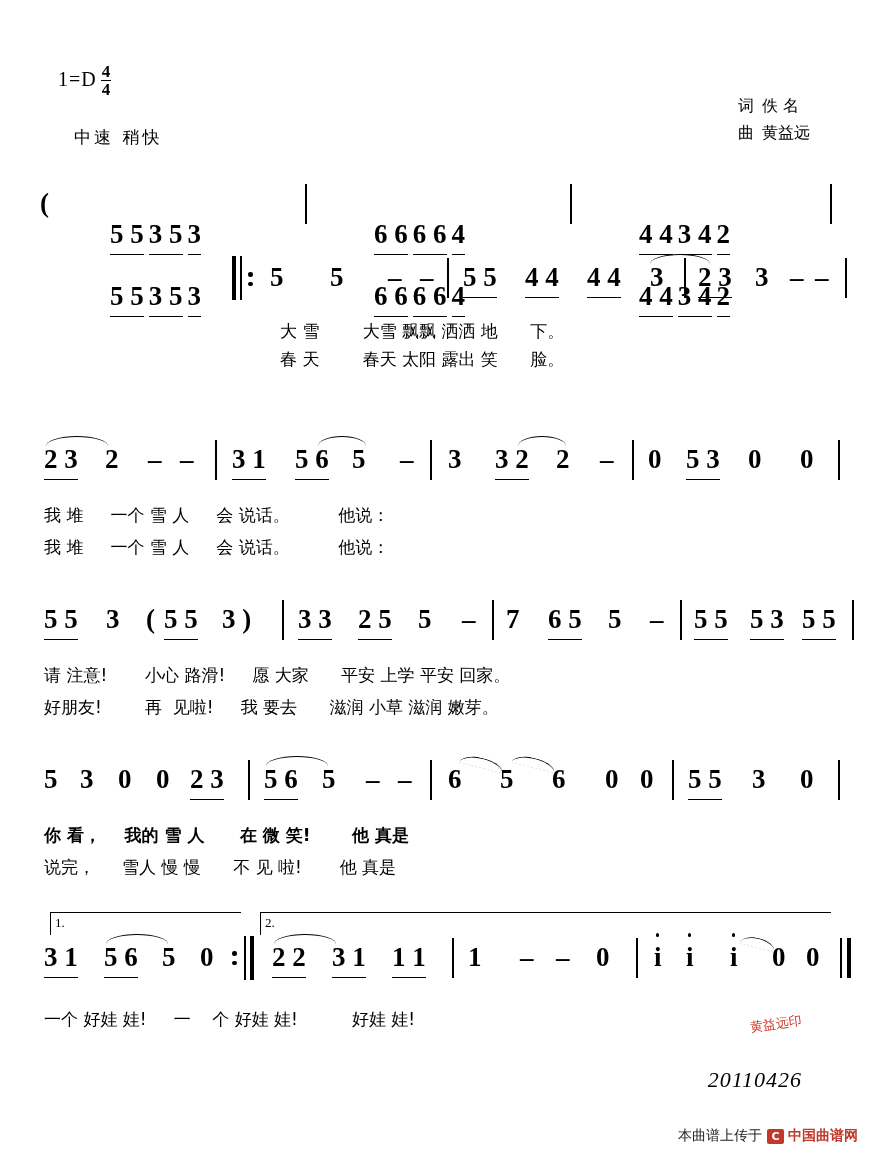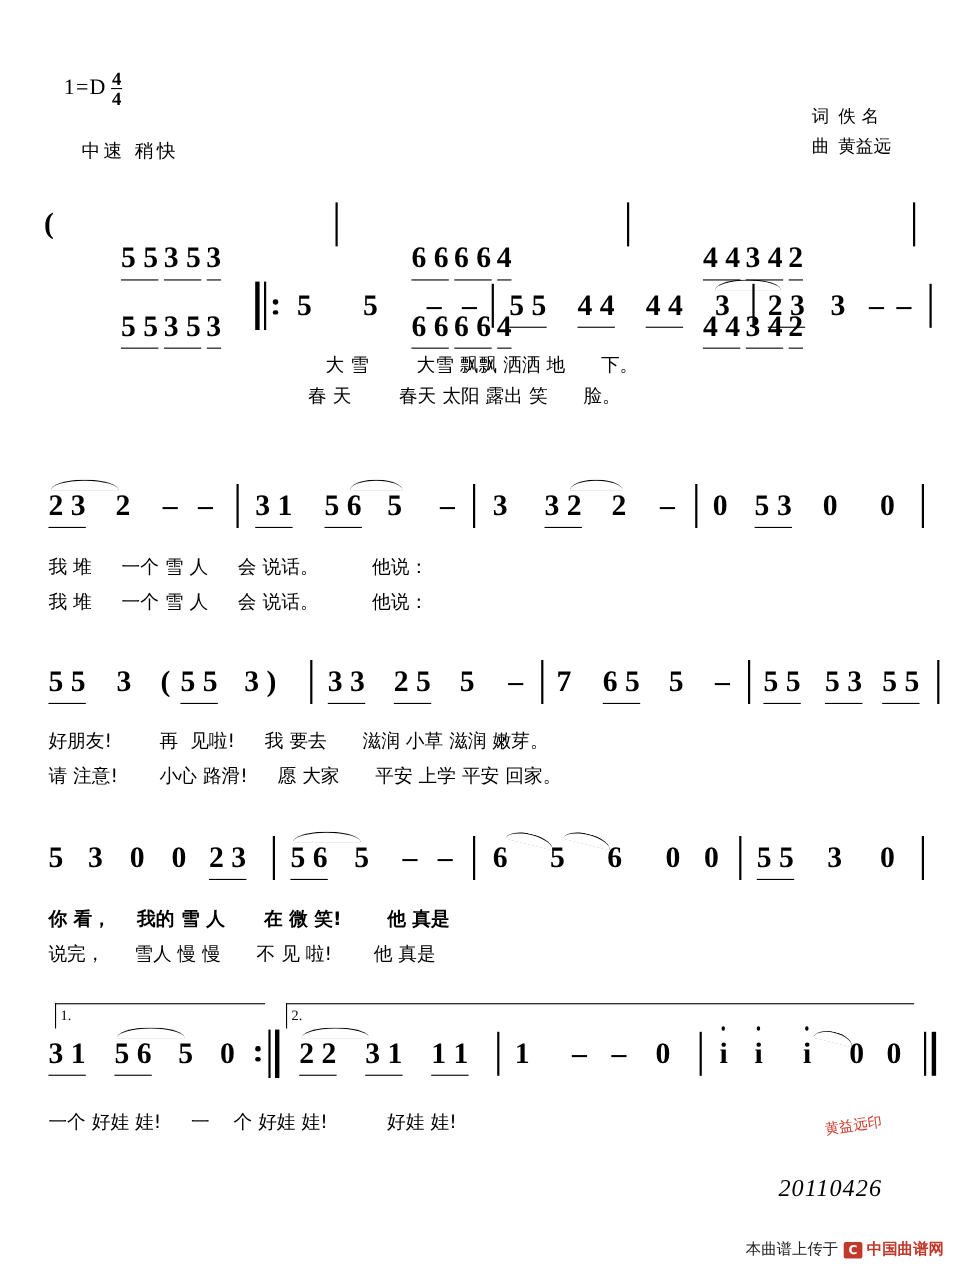--- a/index.html
+++ b/index.html
@@ -207,21 +207,21 @@
 
       <div class="barline" style="left:684px;top:2px;height:40px;"></div>
 
       <span class="abs" style="left:698px;top:6px;"><span class="grp b1">2&nbsp;3</span></span>
       <span class="abs" style="left:755px;top:6px;">3</span>
       <span class="abs" style="left:790px;top:6px;">–</span>
       <span class="abs" style="left:815px;top:6px;">–</span>
       <div class="barline" style="left:845px;top:2px;height:40px;"></div>
     </div>
     <div class="lyr">
-      <span class="abs" style="left:296px;top:2px;">大 雪        大雪 飘飘 洒洒 地      下。</span>
+      <span class="abs" style="left:280px;top:2px;">大 雪        大雪 飘飘 洒洒 地      下。</span>
     </div>
     <div class="lyr">
       <span class="abs" style="left:280px;top:0px;">春 天        春天 太阳 露出 笑      脸。</span>
     </div>
   </div>
 
   <div class="row" style="top:438px;">
     <div class="notes">
       <span class="abs" style="left:44px;top:6px;"><span class="grp b1">2&nbsp;3</span></span>
       <span class="abs" style="left:105px;top:6px;">2</span>
@@ -278,25 +278,25 @@
       <span class="abs" style="left:608px;top:6px;">5</span>
       <span class="abs" style="left:650px;top:6px;">–</span>
       <div class="barline" style="left:680px;top:2px;height:40px;"></div>
 
       <span class="abs" style="left:694px;top:6px;"><span class="grp b1">5&nbsp;5</span></span>
       <span class="abs" style="left:750px;top:6px;"><span class="grp b1">5&nbsp;3</span></span>
       <span class="abs" style="left:802px;top:6px;"><span class="grp b1">5&nbsp;5</span></span>
       <span class="abs" style="left:856px;top:6px;"></span>
       <div class="barline" style="left:852px;top:2px;height:40px;"></div>
     </div>
-    <div class="lyr">
-      <span class="abs" style="left:44px;top:2px;">好朋友!        再  见啦!     我 要去      滋润 小草 滋润 嫩芽。</span>
-    </div>
     <div class="lyr" style="height:34px;">
       <span class="abs" style="left:44px;top:4px;">请 注意!       小心 路滑!     愿 大家      平安 上学 平安 回家。</span>
+    </div>
+    <div class="lyr">
+      <span class="abs" style="left:44px;top:2px;">好朋友!        再  见啦!     我 要去      滋润 小草 滋润 嫩芽。</span>
     </div>
   </div>
 
   <div class="row" style="top:758px;">
     <div class="notes">
       <span class="abs" style="left:44px;top:6px;">5</span>
       <span class="abs" style="left:80px;top:6px;">3</span>
       <span class="abs" style="left:118px;top:6px;">0</span>
       <span class="abs" style="left:156px;top:6px;">0</span>
       <span class="abs" style="left:190px;top:6px;"><span class="grp b1">2&nbsp;3</span></span>

